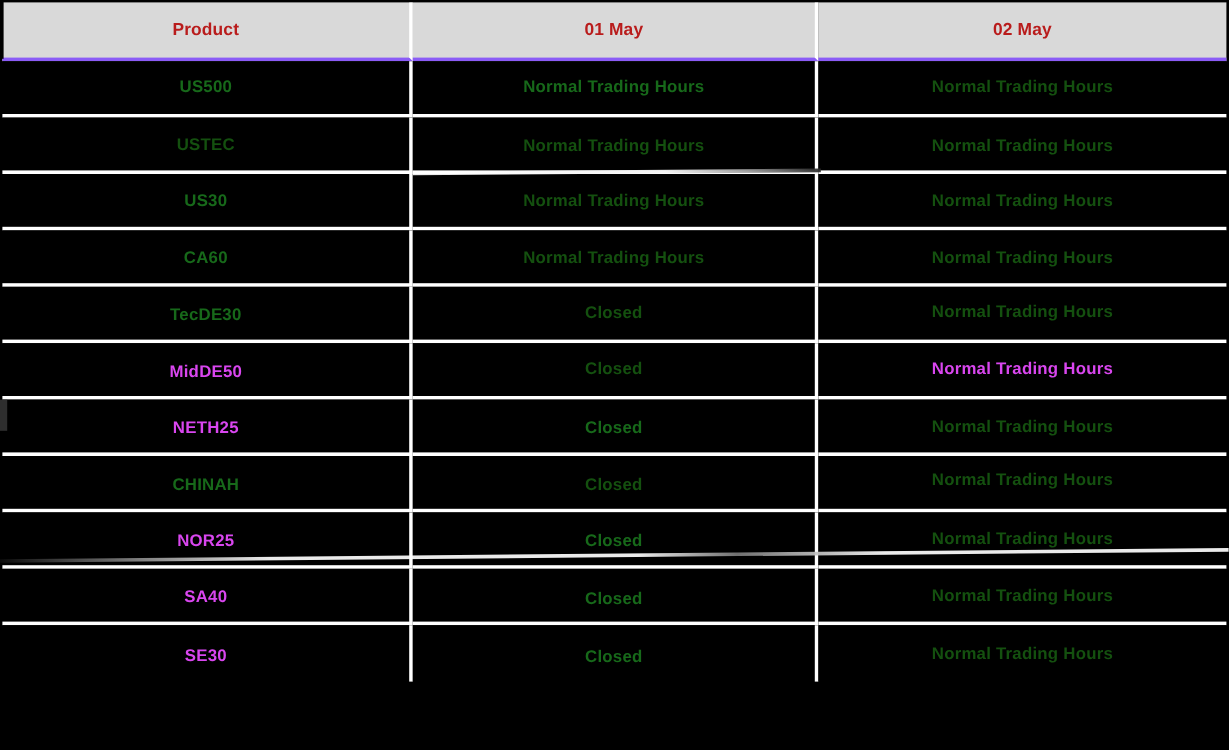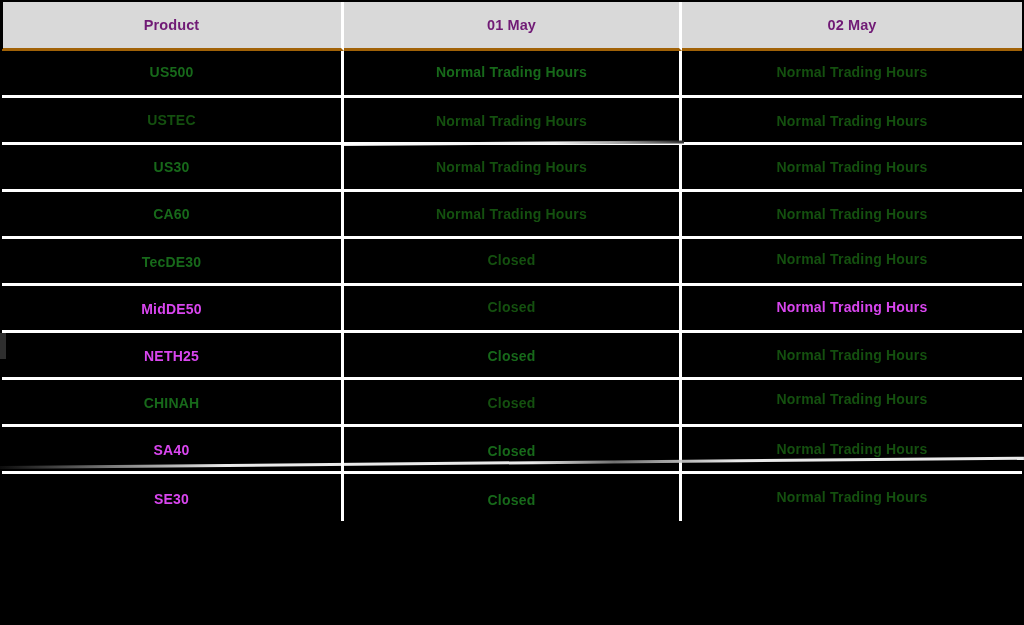--- a/index.html
+++ b/index.html
@@ -32,28 +32,28 @@
     table-layout: fixed;
   }
 
   col.c-product { width: 342px; }
   col.c-day1    { width: 338px; }
   col.c-day2    { width: 340px; }
 
   
   thead th {
     background: #d9d9d9;
-    color: #701a75;
+    color: #b91c1c;
     font-size: 14.5px;
     font-weight: bold;
     text-align: center;
     height: 49px;
     padding: 0;
     border-right: 3px solid #ffffff;
-    border-bottom: 3px solid #a16207;
+    border-bottom: 3px solid #8b5cf6;
     letter-spacing: 0.1px;
   }
   thead th:last-child { border-right: none; }
 
   
   tbody td {
     background: #000000;
     height: 47px;
     padding: 0;
     text-align: center;
@@ -220,20 +220,31 @@
             <span class="cell-inner g-mid nudge-dn-1">CHINAH</span>
           </td>
         <td>
             <span class="cell-inner g-dark nudge-dn-1">Closed</span>
           </td>
         <td>
             <span class="cell-inner g-dark nudge-up-3">Normal Trading Hours</span>
           </td>
       </tr>
 
+      <tr>
+        <td>
+            <span class="cell-inner g-bright nudge-dn-1">NOR25</span>
+          </td>
+        <td>
+            <span class="cell-inner g-mid nudge-dn-1">Closed</span>
+          </td>
+        <td>
+            <span class="cell-inner g-dark nudge-up-1">Normal Trading Hours</span>
+          </td>
+      </tr>
 
       <tr>
         <td>
             <span class="cell-inner g-bright nudge-dn-1">SA40</span>
           </td>
         <td>
             <span class="cell-inner g-mid nudge-dn-2">Closed</span>
           </td>
         <td>
             <span class="cell-inner g-dark">Normal Trading Hours</span>

